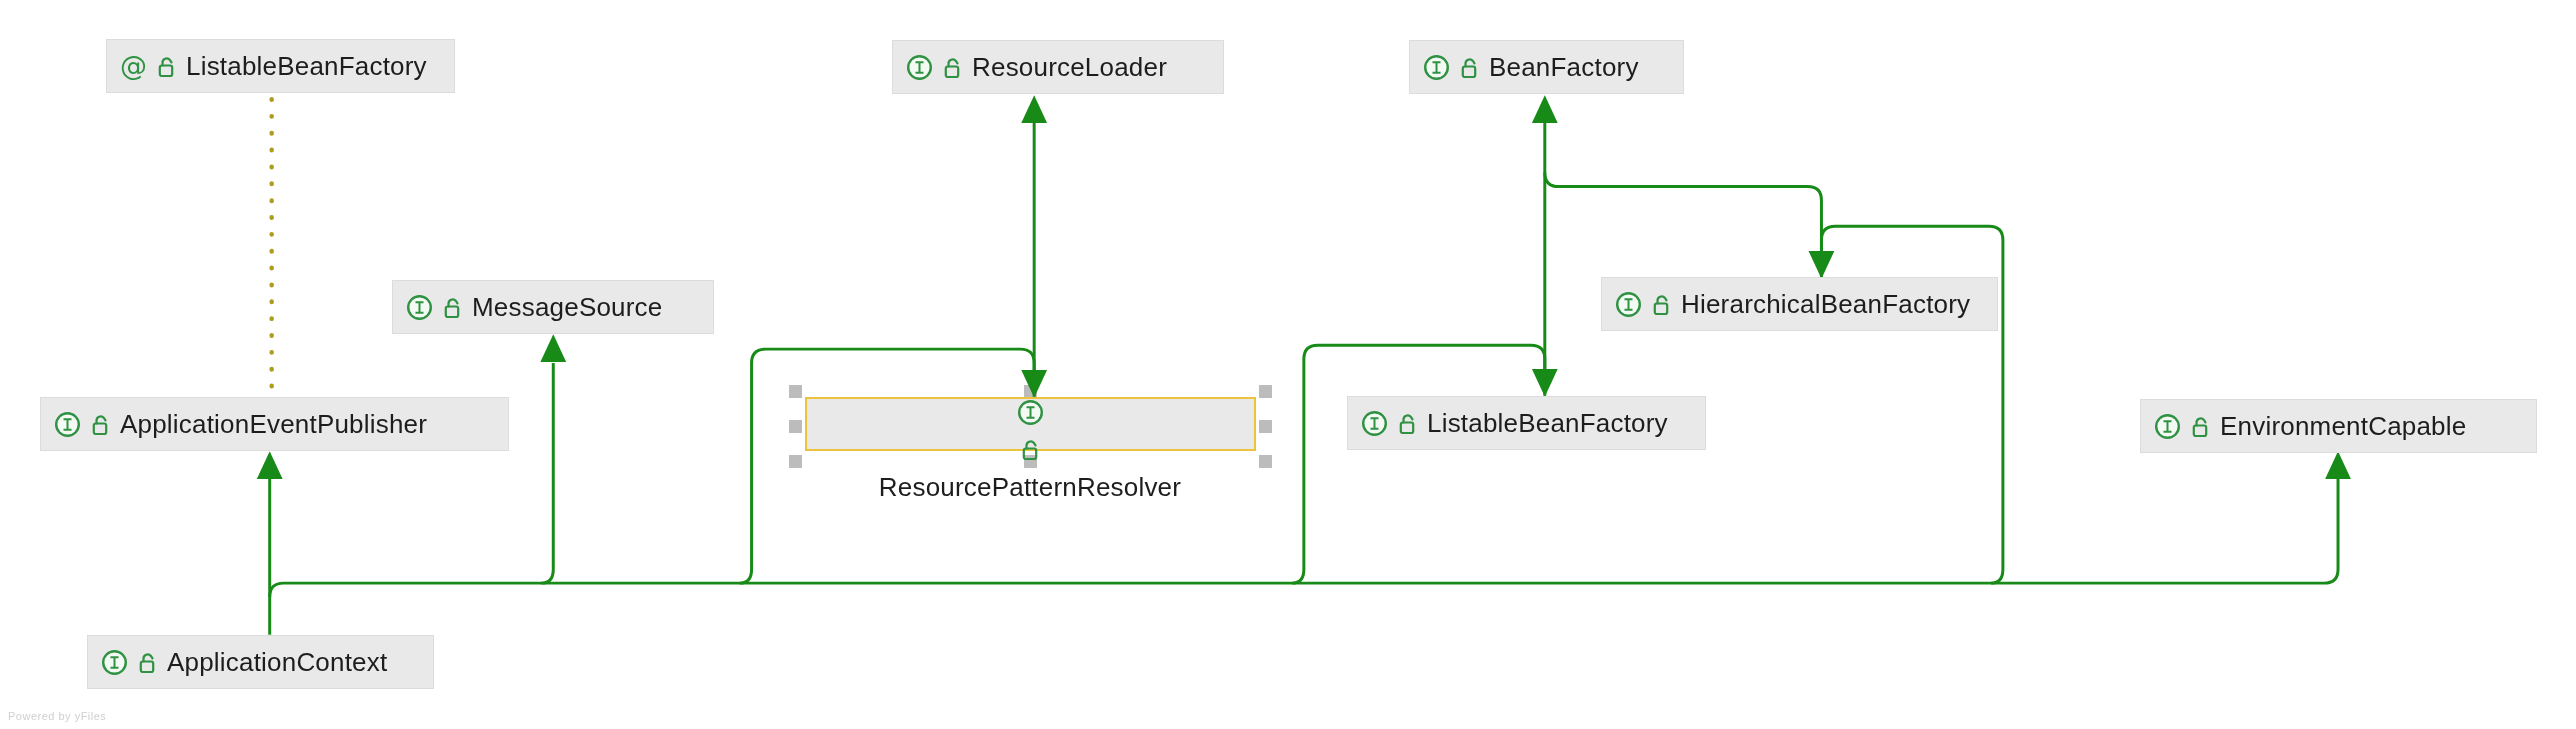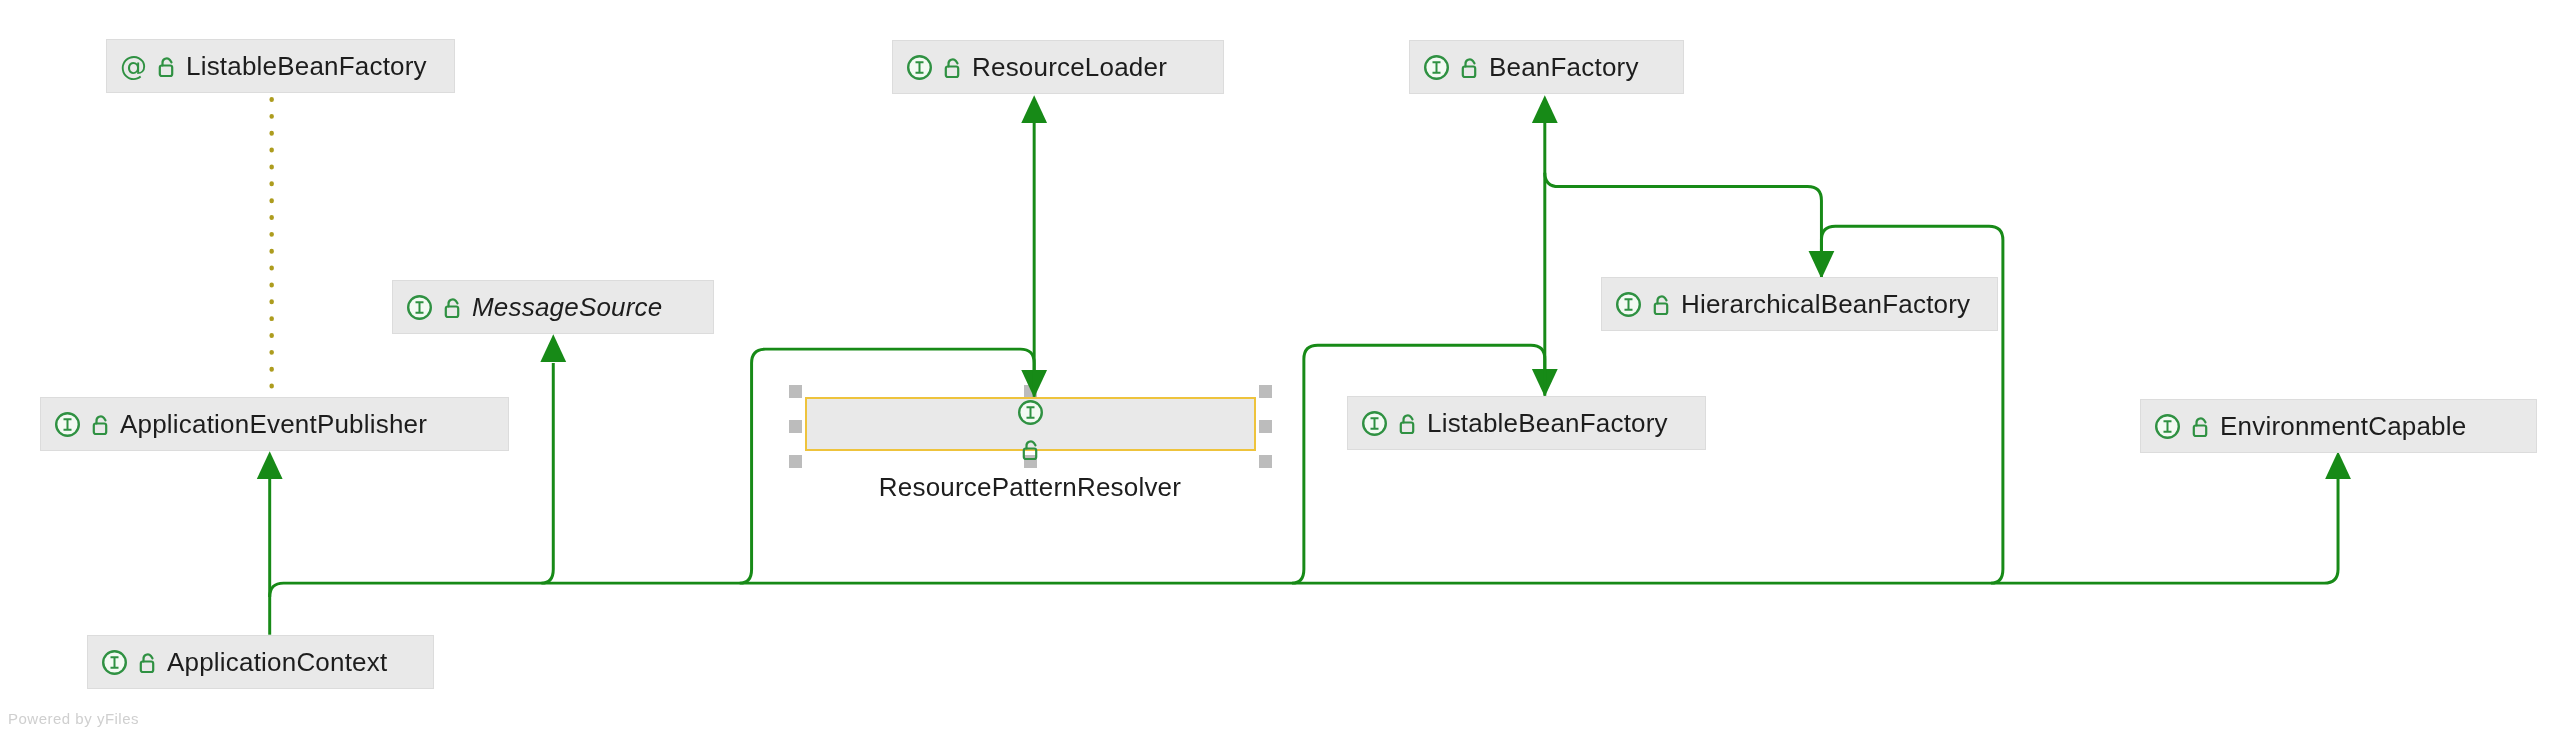--- a/index.html
+++ b/index.html
@@ -10,32 +10,32 @@
   .node{position:absolute;height:54px;background:#e9e9e9;border:1px solid #dcdcdc;
         box-sizing:border-box;display:flex;align-items:center;gap:10px;
         padding:0 14px 0 13px;white-space:nowrap;cursor:default;}
   .node .label{font-size:26px;color:#1d1d1d;letter-spacing:0.2px;}
   .node .icon{display:flex;align-items:center;flex:0 0 auto;}
   .node.selected{border:2px solid #eec33c;}
   
   .n-fi  {left:106px; top:39px;  width:349px;}
   .n-rl  {left:892px; top:40px;  width:332px;}
   .n-bf  {left:1409px;top:40px;  width:275px;}
-  .n-ms  {left:392px; top:280px; width:322px;font-style:italic;}
+  .n-ms  {left:392px; top:280px; width:322px;}
   .n-hbf {left:1601px;top:277px; width:397px;}
   .n-aep {left:40px;  top:397px; width:469px;}
   .n-rpr {left:805px; top:397px; width:451px;flex-direction:column;}
   .n-lbf {left:1347px;top:396px; width:359px;}
   .n-ec  {left:2140px;top:399px; width:397px;}
   .n-ac  {left:87px;  top:635px; width:347px;}
   .handle{position:absolute;width:13px;height:13px;background:#bcbcbc;}
   .h1{left:789px;top:385px;} .h2{left:1024px;top:385px;} .h3{left:1259px;top:385px;}
   .h4{left:789px;top:420px;} .h5{left:1259px;top:420px;}
   .h6{left:789px;top:455px;} .h7{left:1024px;top:455px;} .h8{left:1259px;top:455px;}
-  .watermark{position:absolute;left:8px;top:710px;font-size:15px;color:#cfcfcf;
+  .watermark{position:absolute;left:8px;top:710px;font-size:11px;color:#cfcfcf;
              letter-spacing:0.5px;text-align:center;}
 </style>
 </head>
 <body>
 
 <div id="canvas">
 
   <div>
     <div class="handle h1"></div>
     <div class="handle h2"></div>

